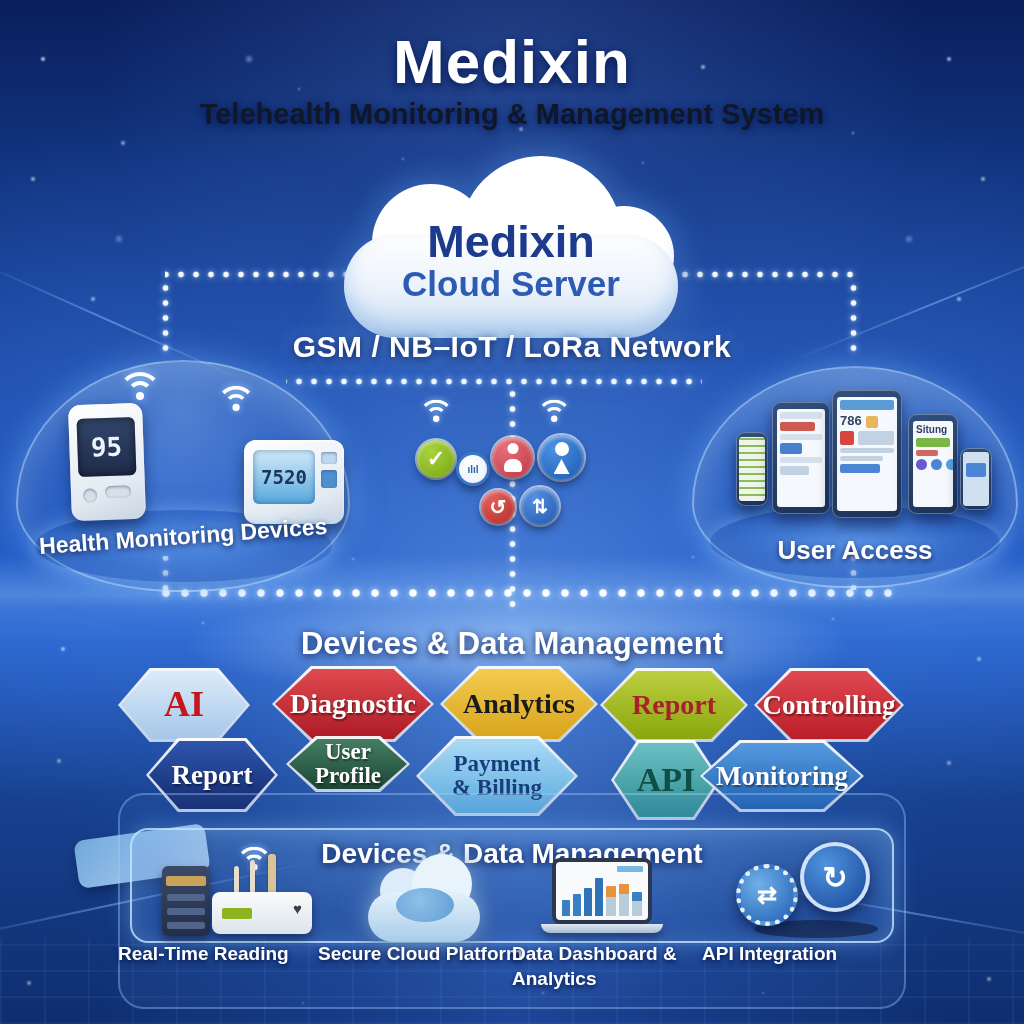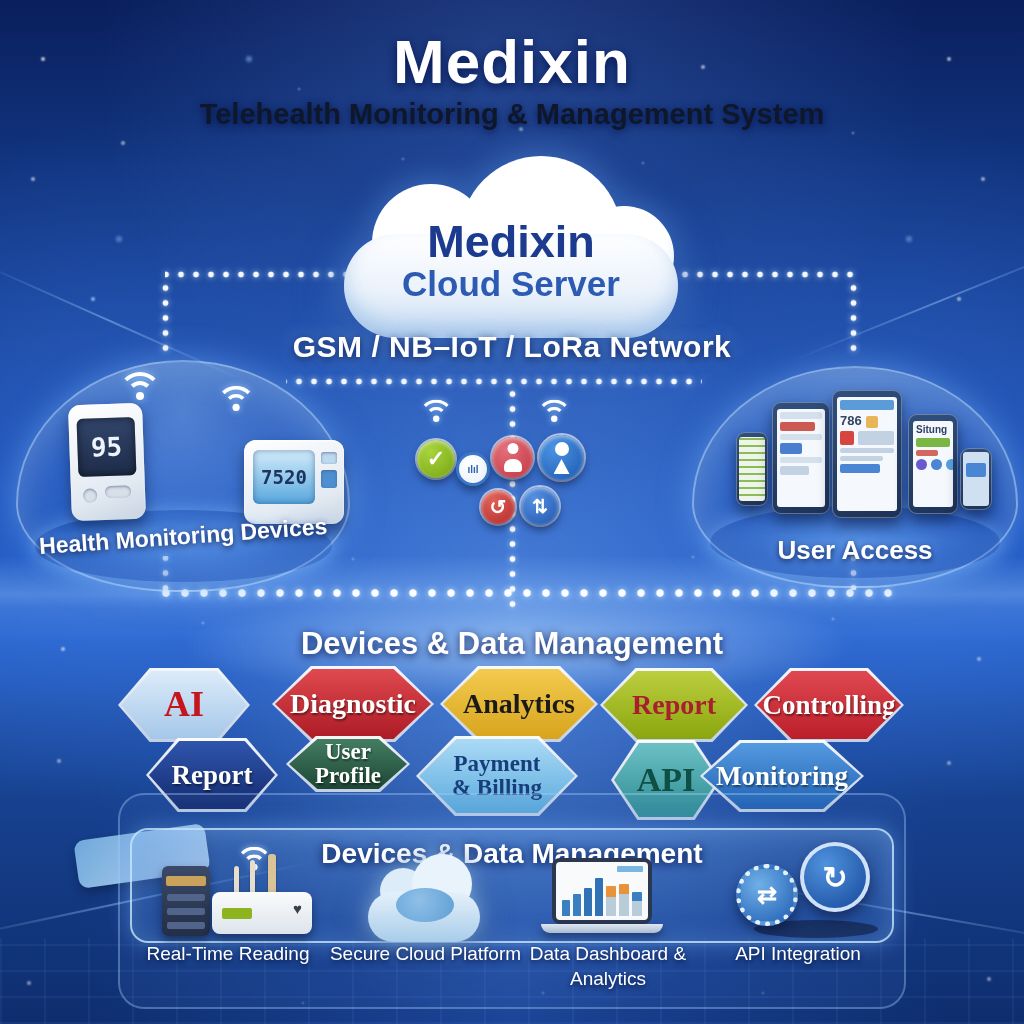--- a/index.html
+++ b/index.html
@@ -178,22 +178,22 @@
 
   
   .panel-outer { left: 118px; top: 793px; width: 788px; height: 216px; border-radius: 26px;
     border: 2px solid rgba(175,215,255,.35); background: rgba(80,130,210,.10); }
   .panel-inner { left: 130px; top: 828px; width: 764px; height: 115px; border-radius: 18px;
     border: 2px solid rgba(200,232,255,.8);
     background: linear-gradient(180deg, rgba(120,175,240,.28), rgba(50,100,190,.30));
     box-shadow: 0 0 22px rgba(120,180,255,.45), inset 0 0 26px rgba(160,210,255,.25); }
   .panel-heading { left: 0; top: 838px; width: 1024px; text-align: center;
     font-size: 28px; font-weight: bold; text-shadow: 0 2px 8px rgba(0,15,70,.9); }
-  .feat-label { position: absolute; top: 942px; font-size: 19px; font-weight: normal; color: #fff;
-    text-align: center; line-height: 1.3; text-shadow: 0 2px 5px rgba(0,15,60,.9); }
+  .feat-label { position: absolute; top: 942px; font-size: 19px; font-weight: bold; color: #fff;
+    text-align: left; line-height: 1.3; text-shadow: 0 2px 5px rgba(0,15,60,.9); }
 
   
   .rack { position: absolute; background: linear-gradient(180deg, #3a4a68, #232e47); border-radius: 6px;
     box-shadow: 0 5px 8px rgba(8,20,50,.5); }
   .rack .slot { position: absolute; left: 5px; right: 5px; height: 7px; border-radius: 2px; background: #51648a; }
   .rack .gold { position: absolute; left: 4px; right: 4px; top: 10px; height: 10px; border-radius: 2px; background: #c9a35c; }
   .router { position: absolute; background: linear-gradient(180deg, #fafbfc, #dde4ec); border-radius: 8px;
     box-shadow: 0 5px 8px rgba(8,20,50,.5); }
   .antenna { position: absolute; border-radius: 3px; background: #e6ddcd; box-shadow: 0 1px 2px rgba(0,0,0,.4); }
   .router .gtag { position: absolute; left: 10px; top: 16px; width: 30px; height: 11px; border-radius: 2px; background: #8db31f; }

